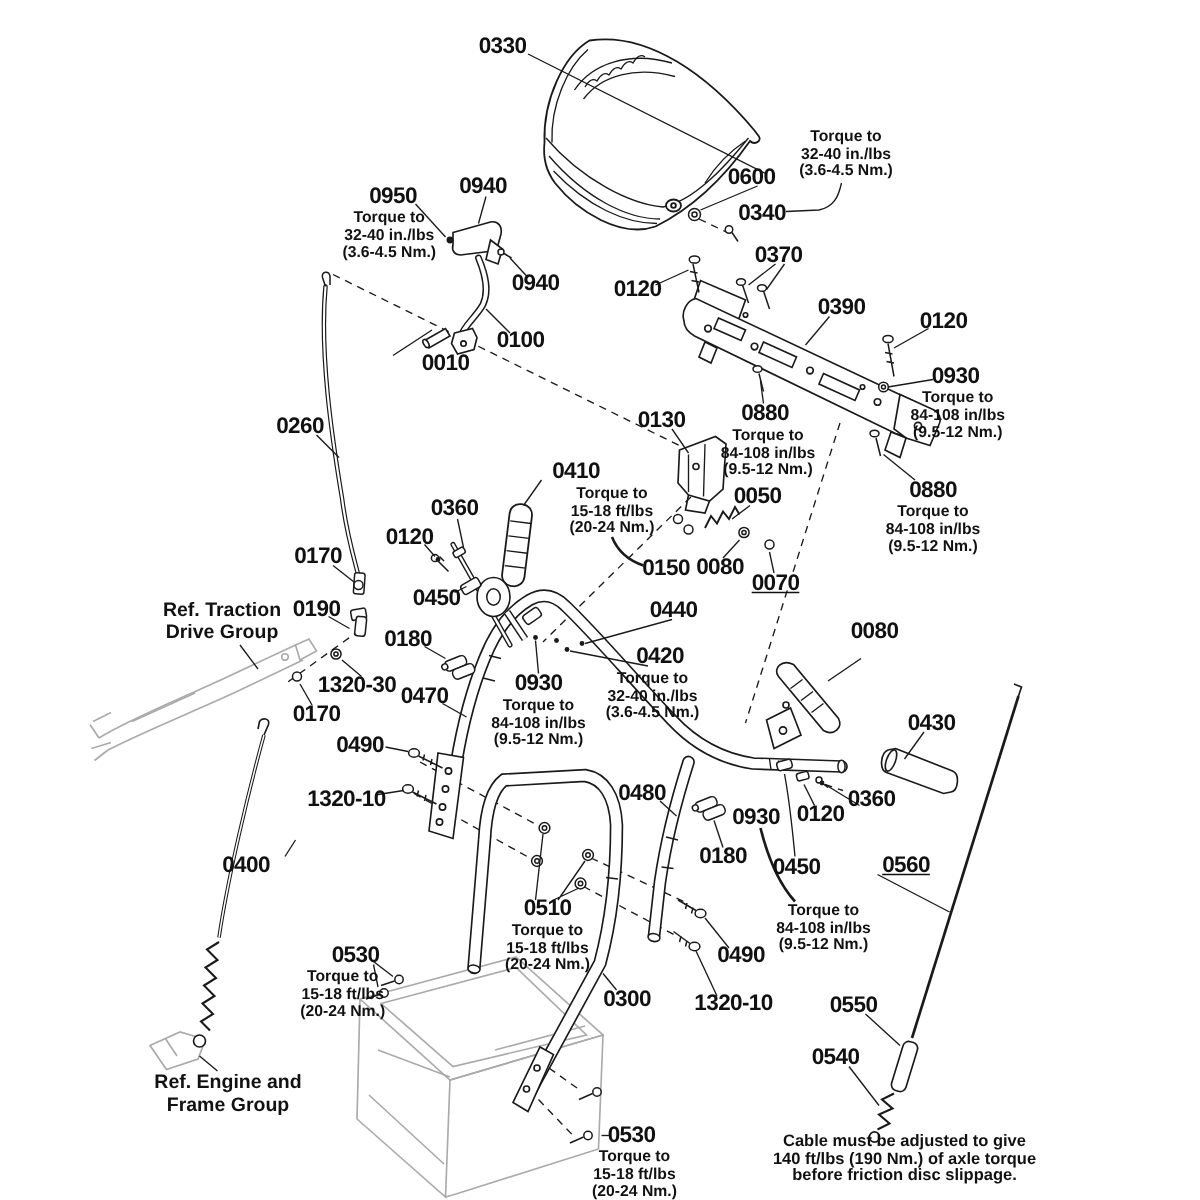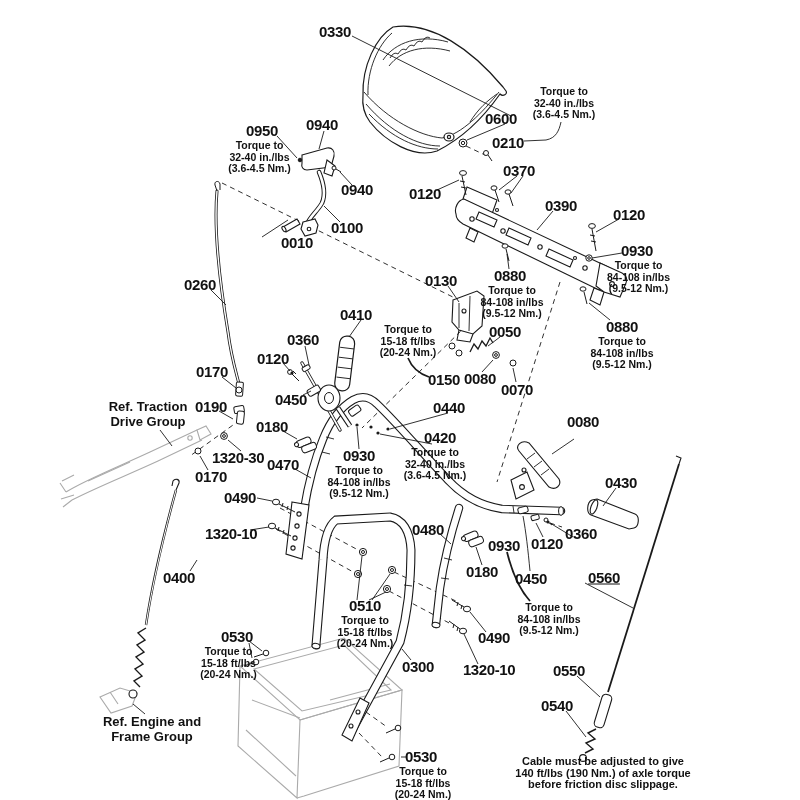--- a/index.html
+++ b/index.html
@@ -353,21 +353,21 @@
         <div class="note">
           <div>Torque to</div>
           <div>32-40 in./lbs</div>
           <div>(3.6-4.5 Nm.)</div>
         </div>
       </div>
       <div class="co" style="left: 501px; top: 118px;">
         <div class="num">0600</div>
       </div>
       <div class="co" style="left: 508px; top: 142px;">
-        <div class="num">0210</div>
+        <div class="num">0340</div>
       </div>
       <div class="co" style="left: 262px; top: 149px;">
         <div class="num">0950</div>
         <div class="note" style="margin-left: -5px;">
           <div>Torque to</div>
           <div>32-40 in./lbs</div>
           <div>(3.6-4.5 Nm.)</div>
         </div>
       </div>
       <div class="co" style="left: 322px; top: 124px;">
@@ -417,40 +417,40 @@
       </div>
       <div class="co" style="left: 347px; top: 227px;">
         <div class="num">0100</div>
       </div>
       <div class="co" style="left: 200px; top: 284px;">
         <div class="num">0260</div>
       </div>
       <div class="co" style="left: 441px; top: 280px;">
         <div class="num">0130</div>
       </div>
-      <div class="co" style="left: 356px; top: 314px;">
+      <div class="co" style="left: 384px; top: 314px;">
         <div class="num">0410</div>
       </div>
       <div class="co" style="left: 408px; top: 340px;">
         <div class="note">
           <div>Torque to</div>
           <div>15-18 ft/lbs</div>
           <div>(20-24 Nm.)</div>
         </div>
       </div>
       <div class="co" style="left: 444px; top: 379px;">
         <div class="num">0150</div>
       </div>
       <div class="co" style="left: 505px; top: 331px;">
         <div class="num">0050</div>
       </div>
       <div class="co" style="left: 480px; top: 378px;">
         <div class="num">0080</div>
       </div>
-      <div class="co" style="left: 517px; top: 389px;">
+      <div class="co" style="left: 517px; top: 389px; text-decoration: underline;">
         <div class="num">0070</div>
       </div>
       <div class="co" style="left: 303px; top: 339px;">
         <div class="num">0360</div>
       </div>
       <div class="co" style="left: 273px; top: 358px;">
         <div class="num">0120</div>
       </div>
       <div class="co" style="left: 212px; top: 371px;">
         <div class="num">0170</div>
@@ -531,21 +531,21 @@
       </div>
       <div class="co" style="left: 604px; top: 577px; text-decoration: underline;">
         <div class="num">0560</div>
       </div>
       <div class="co" style="left: 240px; top: 497px;">
         <div class="num">0490</div>
       </div>
       <div class="co" style="left: 231px; top: 533px;">
         <div class="num">1320-10</div>
       </div>
-      <div class="co" style="left: 179px; top: 577px;">
+      <div class="co" style="left: 164px; top: 577px;">
         <div class="num">0400</div>
       </div>
       <div class="co" style="left: 365px; top: 624px;">
         <div class="num">0510</div>
         <div class="note">
           <div>Torque to</div>
           <div>15-18 ft/lbs</div>
           <div>(20-24 Nm.)</div>
         </div>
       </div>

